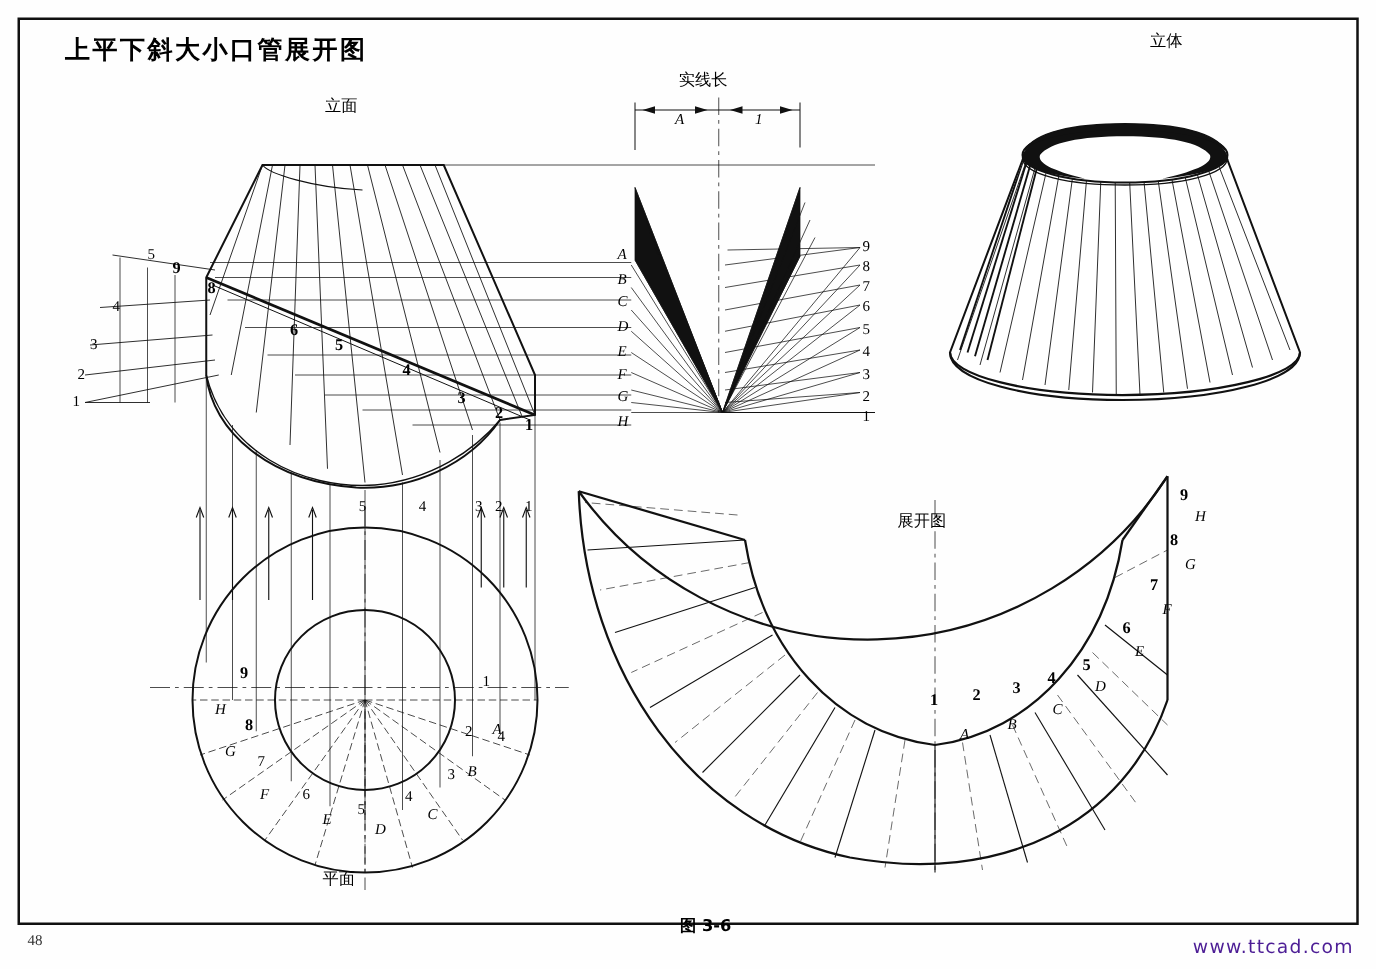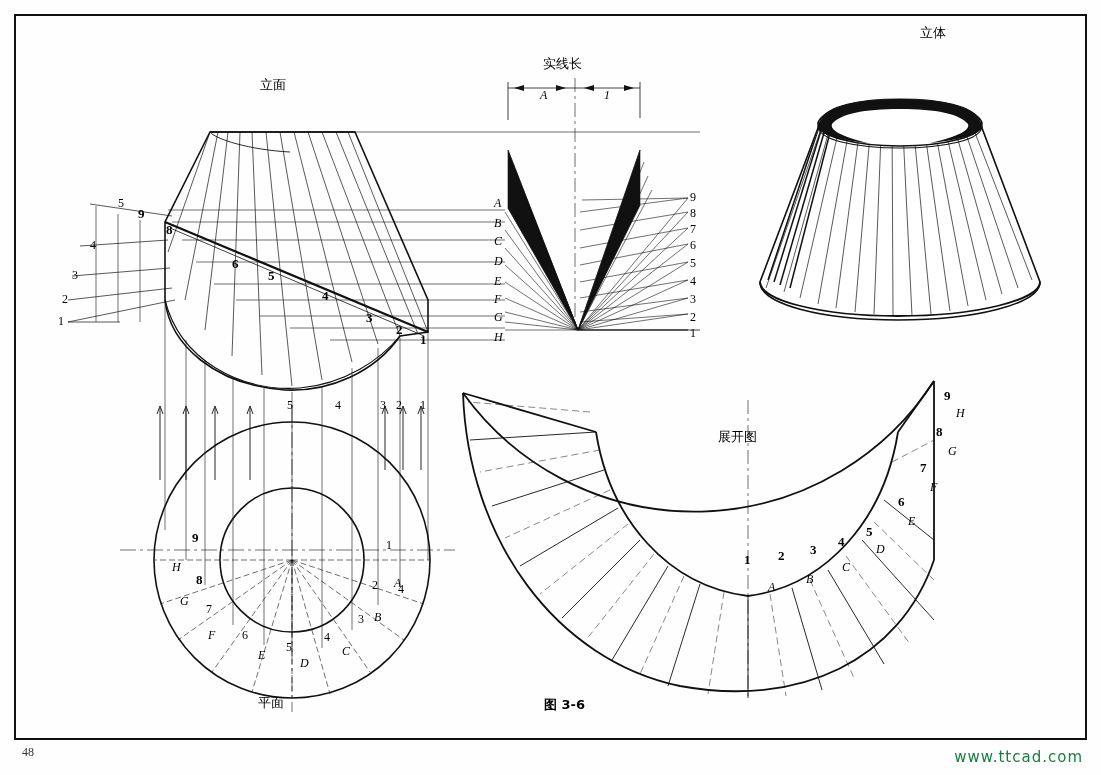--- a/index.html
+++ b/index.html
@@ -67,21 +67,21 @@
     font-family: "Liberation Serif", serif;
     font-size: 12px;
     color: #333;
   }
   .watermark {
     position: absolute;
     right: 18px;
     top: 748px;
     font-family: "DejaVu Sans", sans-serif;
     font-size: 15px;
-    color: #15803d;
+    color: #4c1d95;
     letter-spacing: 1px;
   }
   svg.art {
     position: absolute;
     left: 0;
     top: 0;
     width: 1101px;
     height: 775px;
     pointer-events: none;
   }
@@ -92,20 +92,21 @@
     font-weight: bold;
   }
 </style>
 </head>
 <body>
 
 <div id="page">
 
   <div class="frame"></div>
 
+  <div class="title-main">上平下斜大小口管展开图</div>
 
   <svg class="art" viewBox="0 0 1101 775">
     <defs>
       <clipPath id="clipSolid">
         <path d="M808,118 L930,118 L1035,300 L700,300 Z"></path>
       </clipPath>
       <clipPath id="clipCone">
         <path d="M818,130 C818,122 865,116 900,116 C935,116 982,122 982,130
                  L1040,283 C1040,305 950,320 900,320 C850,320 760,305 760,283 Z"></path>
       </clipPath>
@@ -382,22 +383,22 @@
         <path d="M748,400 L748,700"></path>
       </g>
 
     </g>
   </svg>
 
   <div class="lbl" style="left:260px; top:76px;">立面</div>
   <div class="lbl" style="left:258px; top:694px;">平面</div>
   <div class="lbl" style="left:543px; top:55px;">实线长</div>
   <div class="lbl" style="left:920px; top:24px;font-family:Liberation Serif, serif;">立体</div>
-  <div class="lbl" style="left:718px; top:428px;">展开图</div>
-  <div class="capt" style="left:508px; top:696px;padding-left:36px;">图 3-6</div>
+  <div class="lbl" style="left:718px; top:408px;">展开图</div>
+  <div class="capt" style="left:508px; top:732px;padding-left:36px;">图 3-6</div>
 
   <div class="num ital" style="left:540px; top:88px;">A</div>
   <div class="num ital" style="left:604px; top:88px;">1</div>
 
   <div class="num" style="left:118px; top:196px;">5</div>
   <div class="num" style="left:90px;  top:238px;">4</div>
   <div class="num" style="left:72px;  top:268px;">3</div>
   <div class="num" style="left:62px;  top:292px;">2</div>
   <div class="num" style="left:58px;  top:314px;">1</div>
 

